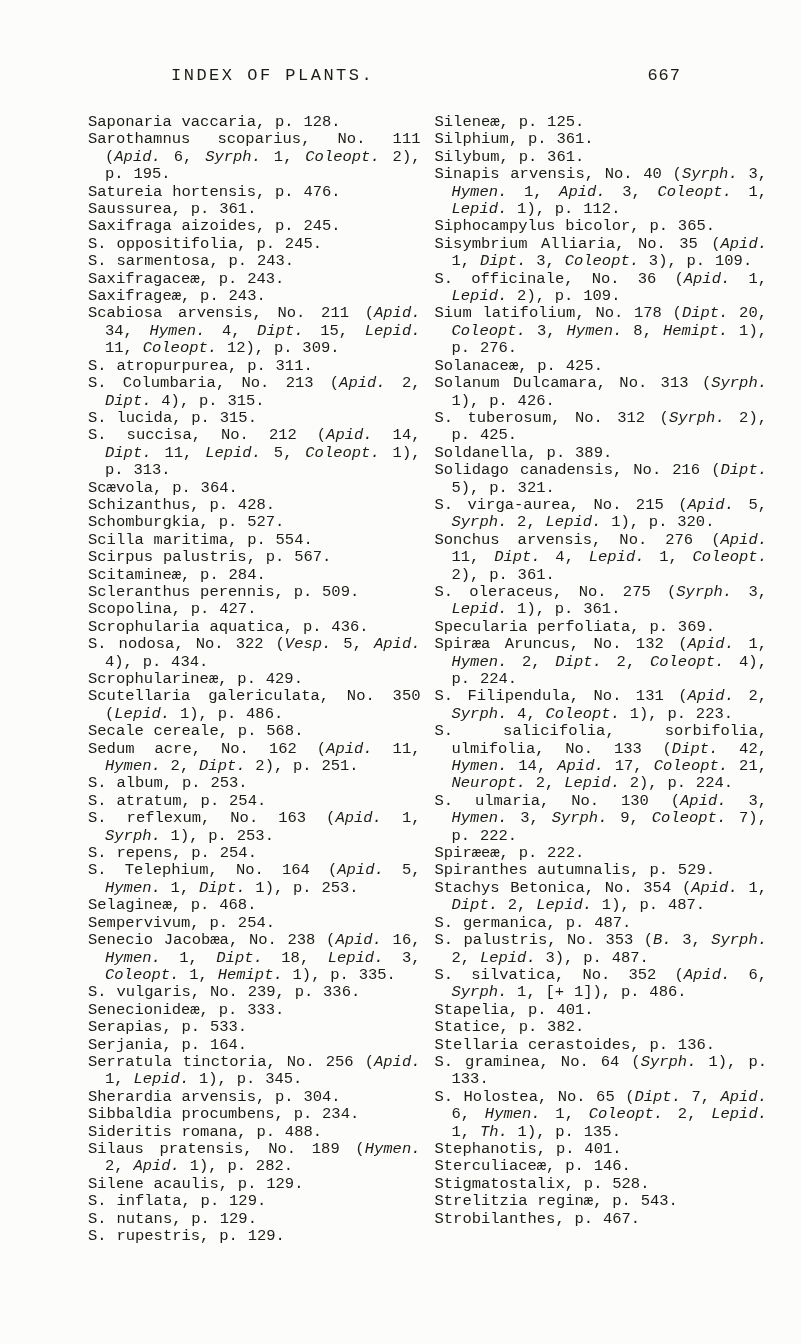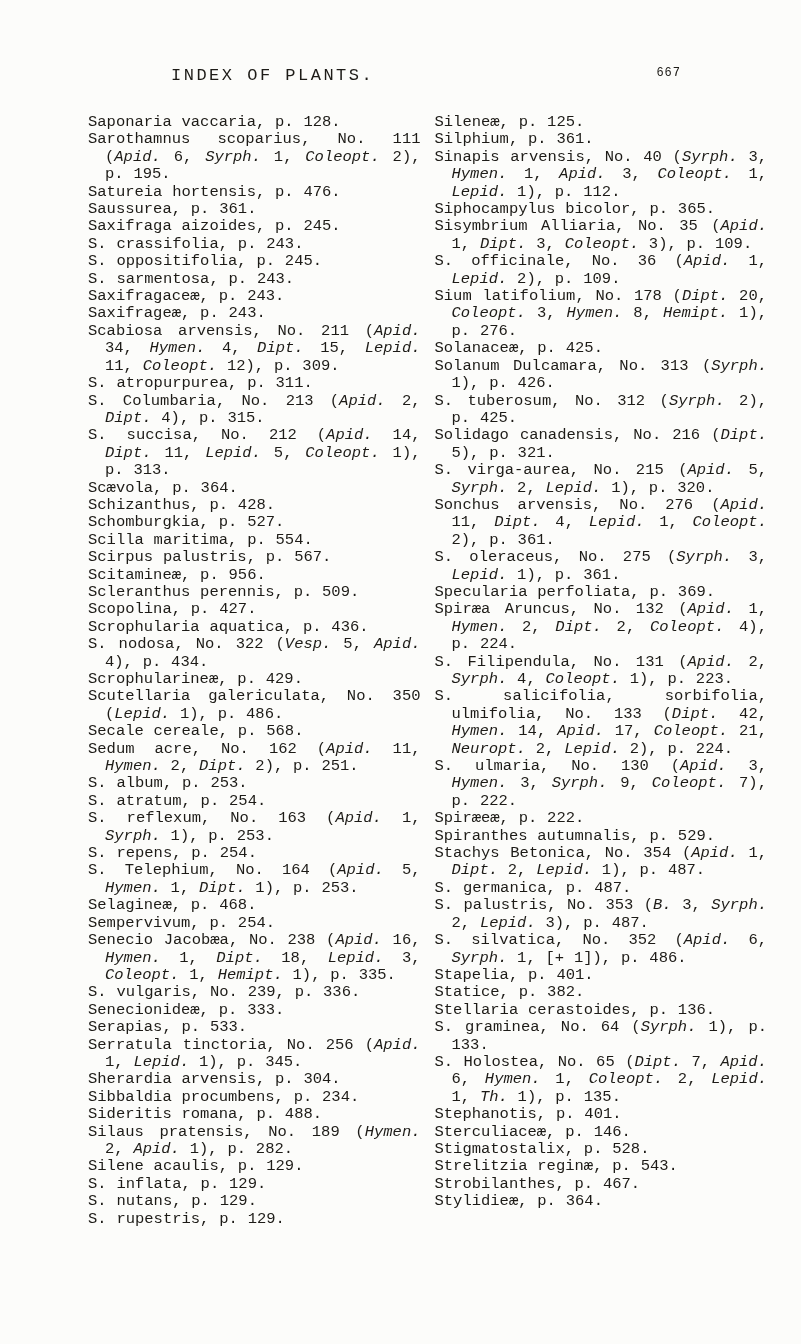--- a/index.html
+++ b/index.html
@@ -28,21 +28,21 @@
     left: 171px;
     top: 0;
     font-size: 17px;
     letter-spacing: 2.5px;
     white-space: nowrap;
   }
   .pagenum {
     position: absolute;
     right: 120px;
     top: 0;
-    font-size: 12px;
+    font-size: 17px;
     letter-spacing: 1px;
   }
   .columns {
     position: absolute;
     top: 114px;
     left: 88px;
     right: 34px;
     bottom: 0;
     display: flex;
     gap: 14px;
@@ -72,75 +72,78 @@
     <span class="title">INDEX OF PLANTS.</span>
     <span class="pagenum">667</span>
   </div>
   <div class="columns">
     <div class="col">
         <p class="entry">Saponaria vaccaria, p. 128.</p>
         <p class="entry">Sarothamnus scoparius, No. 111 (<i>Apid.</i> 6, <i>Syrph.</i> 1, <i>Coleopt.</i> 2), p. 195.</p>
         <p class="entry">Satureia hortensis, p. 476.</p>
         <p class="entry">Saussurea, p. 361.</p>
         <p class="entry">Saxifraga aizoides, p. 245.</p>
-        <p class="entry">S. crassifolia, p. 243.</p>
         <p class="entry">S. oppositifolia, p. 245.</p>
         <p class="entry">S. sarmentosa, p. 243.</p>
         <p class="entry">Saxifragaceæ, p. 243.</p>
         <p class="entry">Saxifrageæ, p. 243.</p>
         <p class="entry">Scabiosa arvensis, No. 211 (<i>Apid.</i> 34, <i>Hymen.</i> 4, <i>Dipt.</i> 15, <i>Lepid.</i> 11, <i>Coleopt.</i> 12), p. 309.</p>
         <p class="entry">S. atropurpurea, p. 311.</p>
         <p class="entry">S. Columbaria, No. 213 (<i>Apid.</i> 2, <i>Dipt.</i> 4), p. 315.</p>
+        <p class="entry">S. lucida, p. 315.</p>
         <p class="entry">S. succisa, No. 212 (<i>Apid.</i> 14, <i>Dipt.</i> 11, <i>Lepid.</i> 5, <i>Coleopt.</i> 1), p. 313.</p>
         <p class="entry">Scævola, p. 364.</p>
         <p class="entry">Schizanthus, p. 428.</p>
         <p class="entry">Schomburgkia, p. 527.</p>
         <p class="entry">Scilla maritima, p. 554.</p>
         <p class="entry">Scirpus palustris, p. 567.</p>
-        <p class="entry">Scitamineæ, p. 956.</p>
+        <p class="entry">Scitamineæ, p. 284.</p>
         <p class="entry">Scleranthus perennis, p. 509.</p>
         <p class="entry">Scopolina, p. 427.</p>
         <p class="entry">Scrophularia aquatica, p. 436.</p>
         <p class="entry">S. nodosa, No. 322 (<i>Vesp.</i> 5, <i>Apid.</i> 4), p. 434.</p>
         <p class="entry">Scrophularineæ, p. 429.</p>
         <p class="entry">Scutellaria galericulata, No. 350 (<i>Lepid.</i> 1), p. 486.</p>
         <p class="entry">Secale cereale, p. 568.</p>
         <p class="entry">Sedum acre, No. 162 (<i>Apid.</i> 11, <i>Hymen.</i> 2, <i>Dipt.</i> 2), p. 251.</p>
         <p class="entry">S. album, p. 253.</p>
         <p class="entry">S. atratum, p. 254.</p>
         <p class="entry">S. reflexum, No. 163 (<i>Apid.</i> 1, <i>Syrph.</i> 1), p. 253.</p>
         <p class="entry">S. repens, p. 254.</p>
         <p class="entry">S. Telephium, No. 164 (<i>Apid.</i> 5, <i>Hymen.</i> 1, <i>Dipt.</i> 1), p. 253.</p>
         <p class="entry">Selagineæ, p. 468.</p>
         <p class="entry">Sempervivum, p. 254.</p>
         <p class="entry">Senecio Jacobæa, No. 238 (<i>Apid.</i> 16, <i>Hymen.</i> 1, <i>Dipt.</i> 18, <i>Lepid.</i> 3, <i>Coleopt.</i> 1, <i>Hemipt.</i> 1), p. 335.</p>
         <p class="entry">S. vulgaris, No. 239, p. 336.</p>
         <p class="entry">Senecionideæ, p. 333.</p>
         <p class="entry">Serapias, p. 533.</p>
+        <p class="entry">Serjania, p. 164.</p>
         <p class="entry">Serratula tinctoria, No. 256 (<i>Apid.</i> 1, <i>Lepid.</i> 1), p. 345.</p>
         <p class="entry">Sherardia arvensis, p. 304.</p>
         <p class="entry">Sibbaldia procumbens, p. 234.</p>
         <p class="entry">Sideritis romana, p. 488.</p>
         <p class="entry">Silaus pratensis, No. 189 (<i>Hymen.</i> 2, <i>Apid.</i> 1), p. 282.</p>
         <p class="entry">Silene acaulis, p. 129.</p>
         <p class="entry">S. inflata, p. 129.</p>
         <p class="entry">S. nutans, p. 129.</p>
         <p class="entry">S. rupestris, p. 129.</p>
       </div>
     <div class="col">
         <p class="entry">Sileneæ, p. 125.</p>
         <p class="entry">Silphium, p. 361.</p>
+        <p class="entry">Silybum, p. 361.</p>
         <p class="entry">Sinapis arvensis, No. 40 (<i>Syrph.</i> 3, <i>Hymen.</i> 1, <i>Apid.</i> 3, <i>Coleopt.</i> 1, <i>Lepid.</i> 1), p. 112.</p>
         <p class="entry">Siphocampylus bicolor, p. 365.</p>
         <p class="entry">Sisymbrium Alliaria, No. 35 (<i>Apid.</i> 1, <i>Dipt.</i> 3, <i>Coleopt.</i> 3), p. 109.</p>
         <p class="entry">S. officinale, No. 36 (<i>Apid.</i> 1, <i>Lepid.</i> 2), p. 109.</p>
         <p class="entry">Sium latifolium, No. 178 (<i>Dipt.</i> 20, <i>Coleopt.</i> 3, <i>Hymen.</i> 8, <i>Hemipt.</i> 1), p. 276.</p>
         <p class="entry">Solanaceæ, p. 425.</p>
         <p class="entry">Solanum Dulcamara, No. 313 (<i>Syrph.</i> 1), p. 426.</p>
         <p class="entry">S. tuberosum, No. 312 (<i>Syrph.</i> 2), p. 425.</p>
+        <p class="entry">Soldanella, p. 389.</p>
         <p class="entry">Solidago canadensis, No. 216 (<i>Dipt.</i> 5), p. 321.</p>
         <p class="entry">S. virga-aurea, No. 215 (<i>Apid.</i> 5, <i>Syrph.</i> 2, <i>Lepid.</i> 1), p. 320.</p>
         <p class="entry">Sonchus arvensis, No. 276 (<i>Apid.</i> 11, <i>Dipt.</i> 4, <i>Lepid.</i> 1, <i>Coleopt.</i> 2), p. 361.</p>
         <p class="entry">S. oleraceus, No. 275 (<i>Syrph.</i> 3, <i>Lepid.</i> 1), p. 361.</p>
         <p class="entry">Specularia perfoliata, p. 369.</p>
         <p class="entry">Spiræa Aruncus, No. 132 (<i>Apid.</i> 1, <i>Hymen.</i> 2, <i>Dipt.</i> 2, <i>Coleopt.</i> 4), p. 224.</p>
         <p class="entry">S. Filipendula, No. 131 (<i>Apid.</i> 2, <i>Syrph.</i> 4, <i>Coleopt.</i> 1), p. 223.</p>
         <p class="entry">S. salicifolia, sorbifolia, ulmifolia, No. 133 (<i>Dipt.</i> 42, <i>Hymen.</i> 14, <i>Apid.</i> 17, <i>Coleopt.</i> 21, <i>Neuropt.</i> 2, <i>Lepid.</i> 2), p. 224.</p>
         <p class="entry">S. ulmaria, No. 130 (<i>Apid.</i> 3, <i>Hymen.</i> 3, <i>Syrph.</i> 9, <i>Coleopt.</i> 7), p. 222.</p>
         <p class="entry">Spiræeæ, p. 222.</p>
@@ -152,16 +155,15 @@
         <p class="entry">Stapelia, p. 401.</p>
         <p class="entry">Statice, p. 382.</p>
         <p class="entry">Stellaria cerastoides, p. 136.</p>
         <p class="entry">S. graminea, No. 64 (<i>Syrph.</i> 1), p. 133.</p>
         <p class="entry">S. Holostea, No. 65 (<i>Dipt.</i> 7, <i>Apid.</i> 6, <i>Hymen.</i> 1, <i>Coleopt.</i> 2, <i>Lepid.</i> 1, <i>Th.</i> 1), p. 135.</p>
         <p class="entry">Stephanotis, p. 401.</p>
         <p class="entry">Sterculiaceæ, p. 146.</p>
         <p class="entry">Stigmatostalix, p. 528.</p>
         <p class="entry">Strelitzia reginæ, p. 543.</p>
         <p class="entry">Strobilanthes, p. 467.</p>
-        <p class="entry">Stylidieæ, p. 364.</p>
       </div>
   </div>
 </div>
 
 </body></html>

